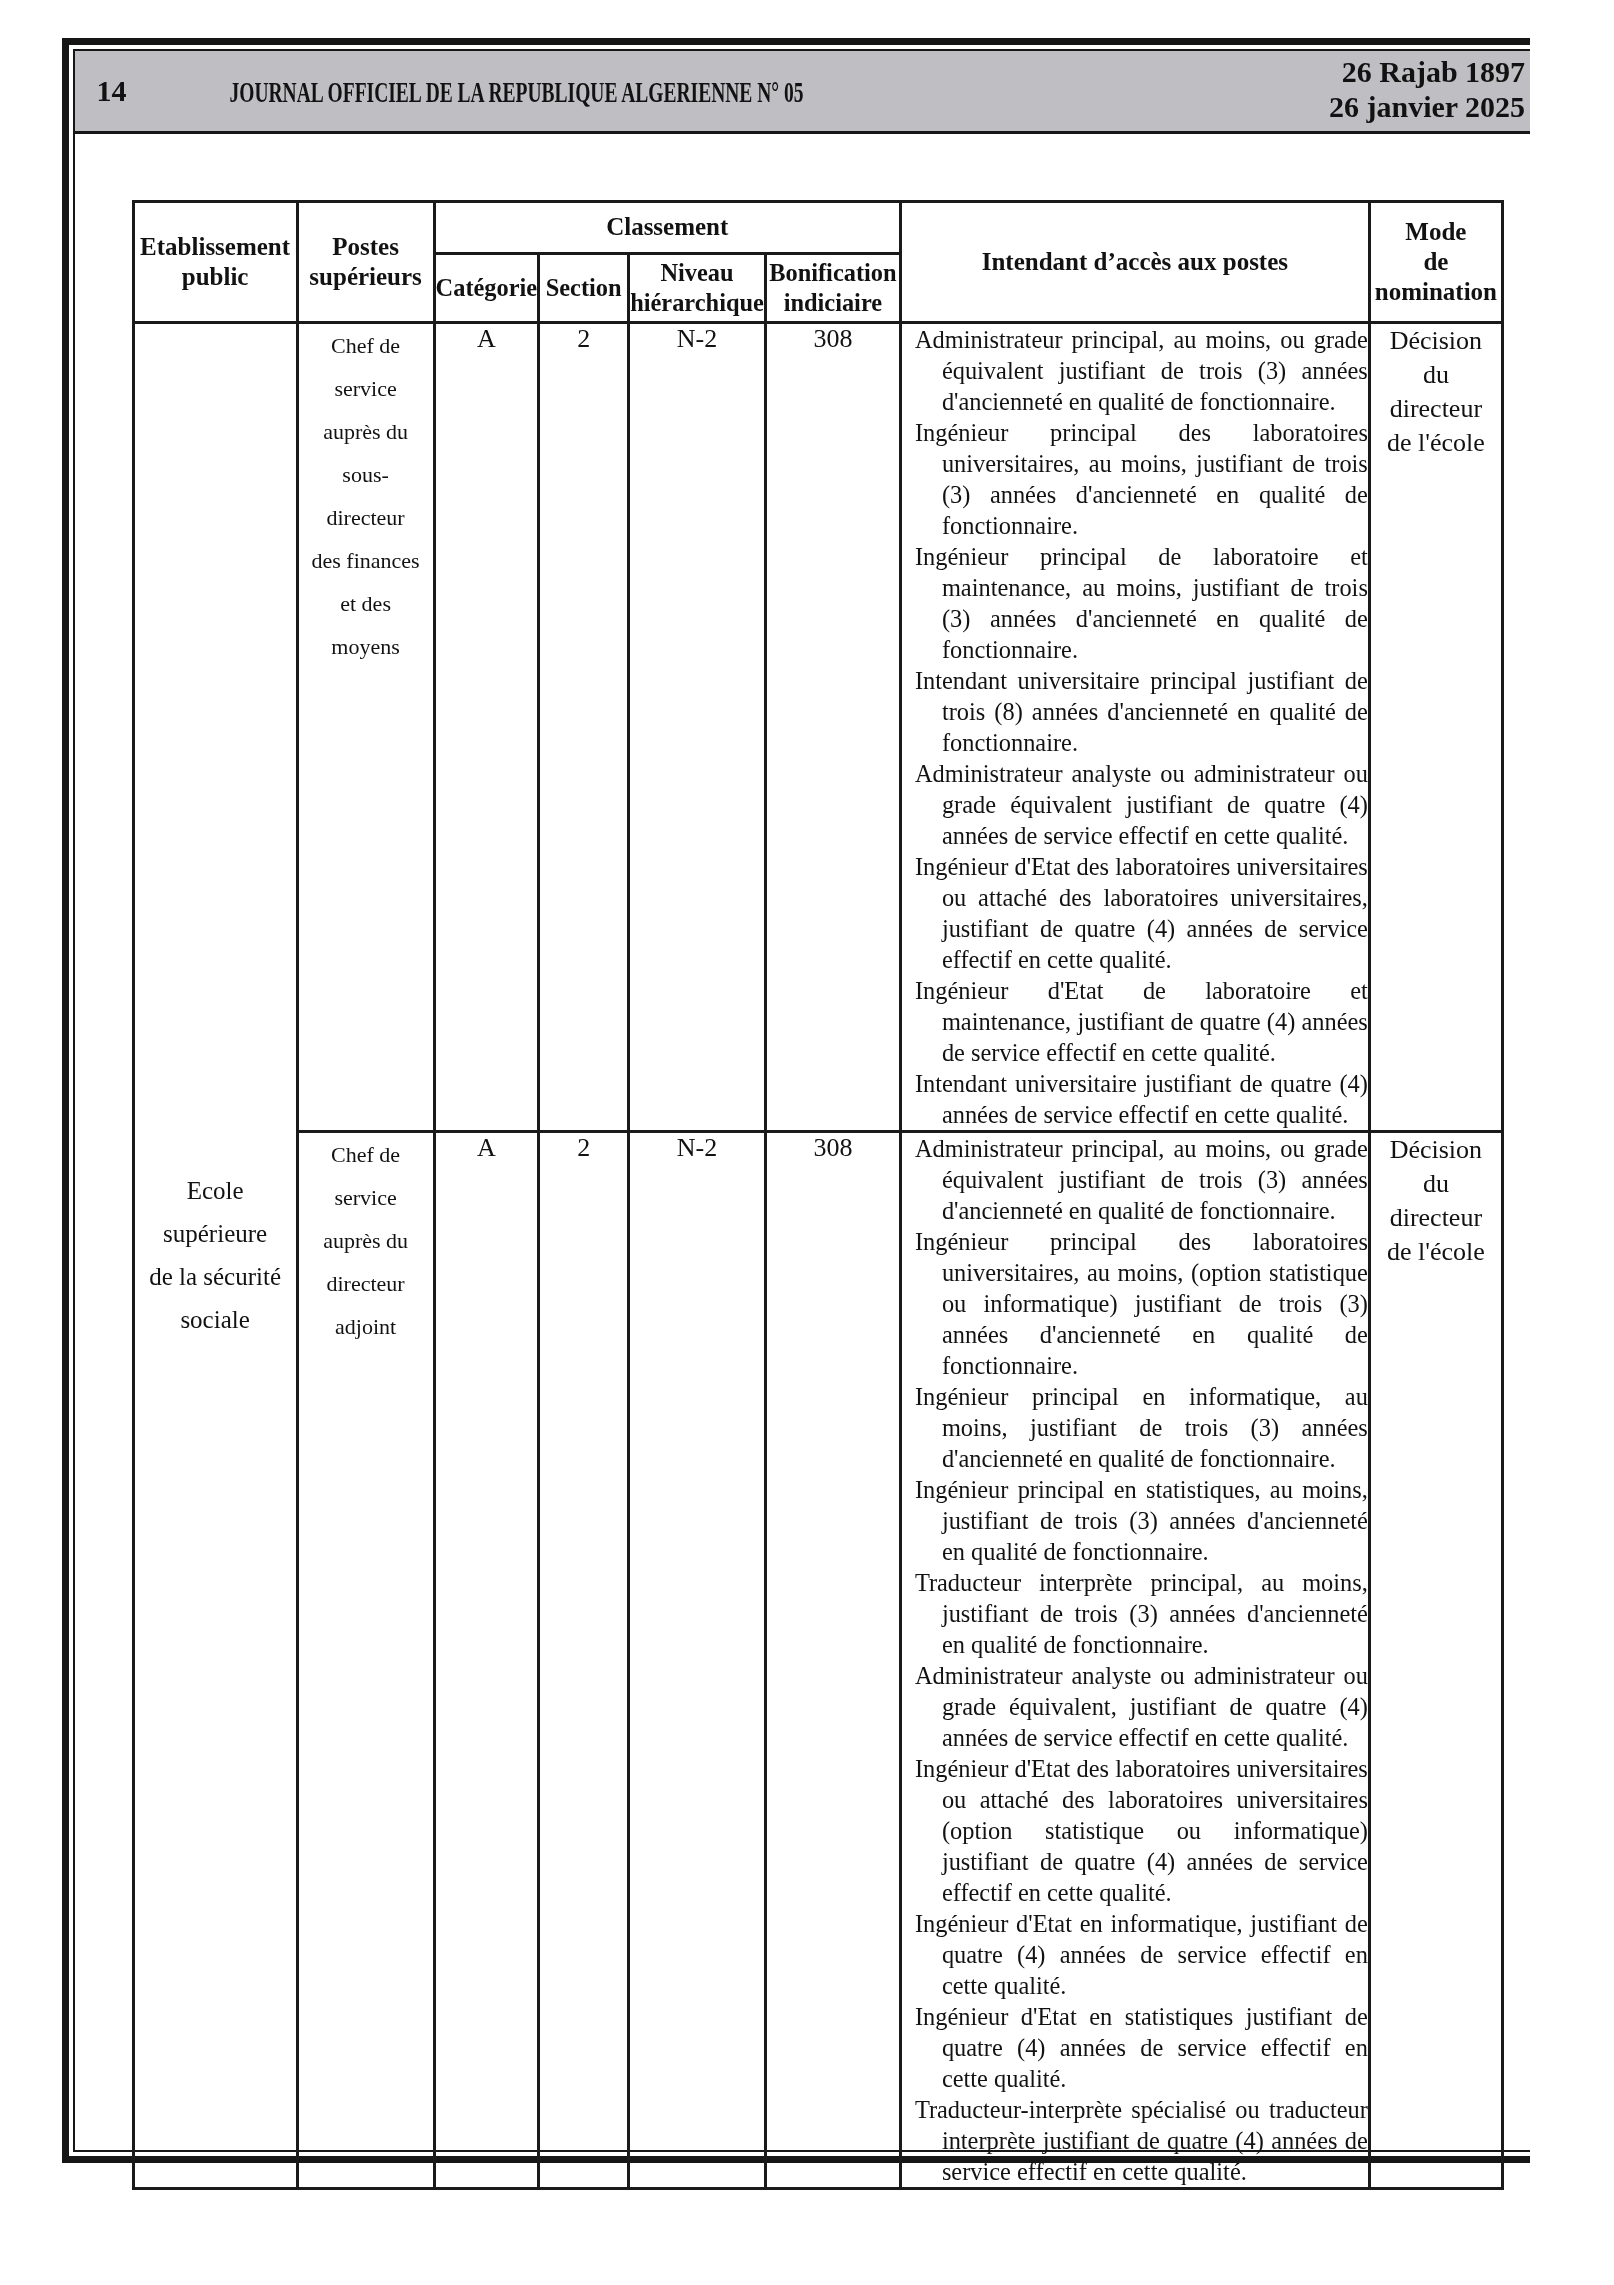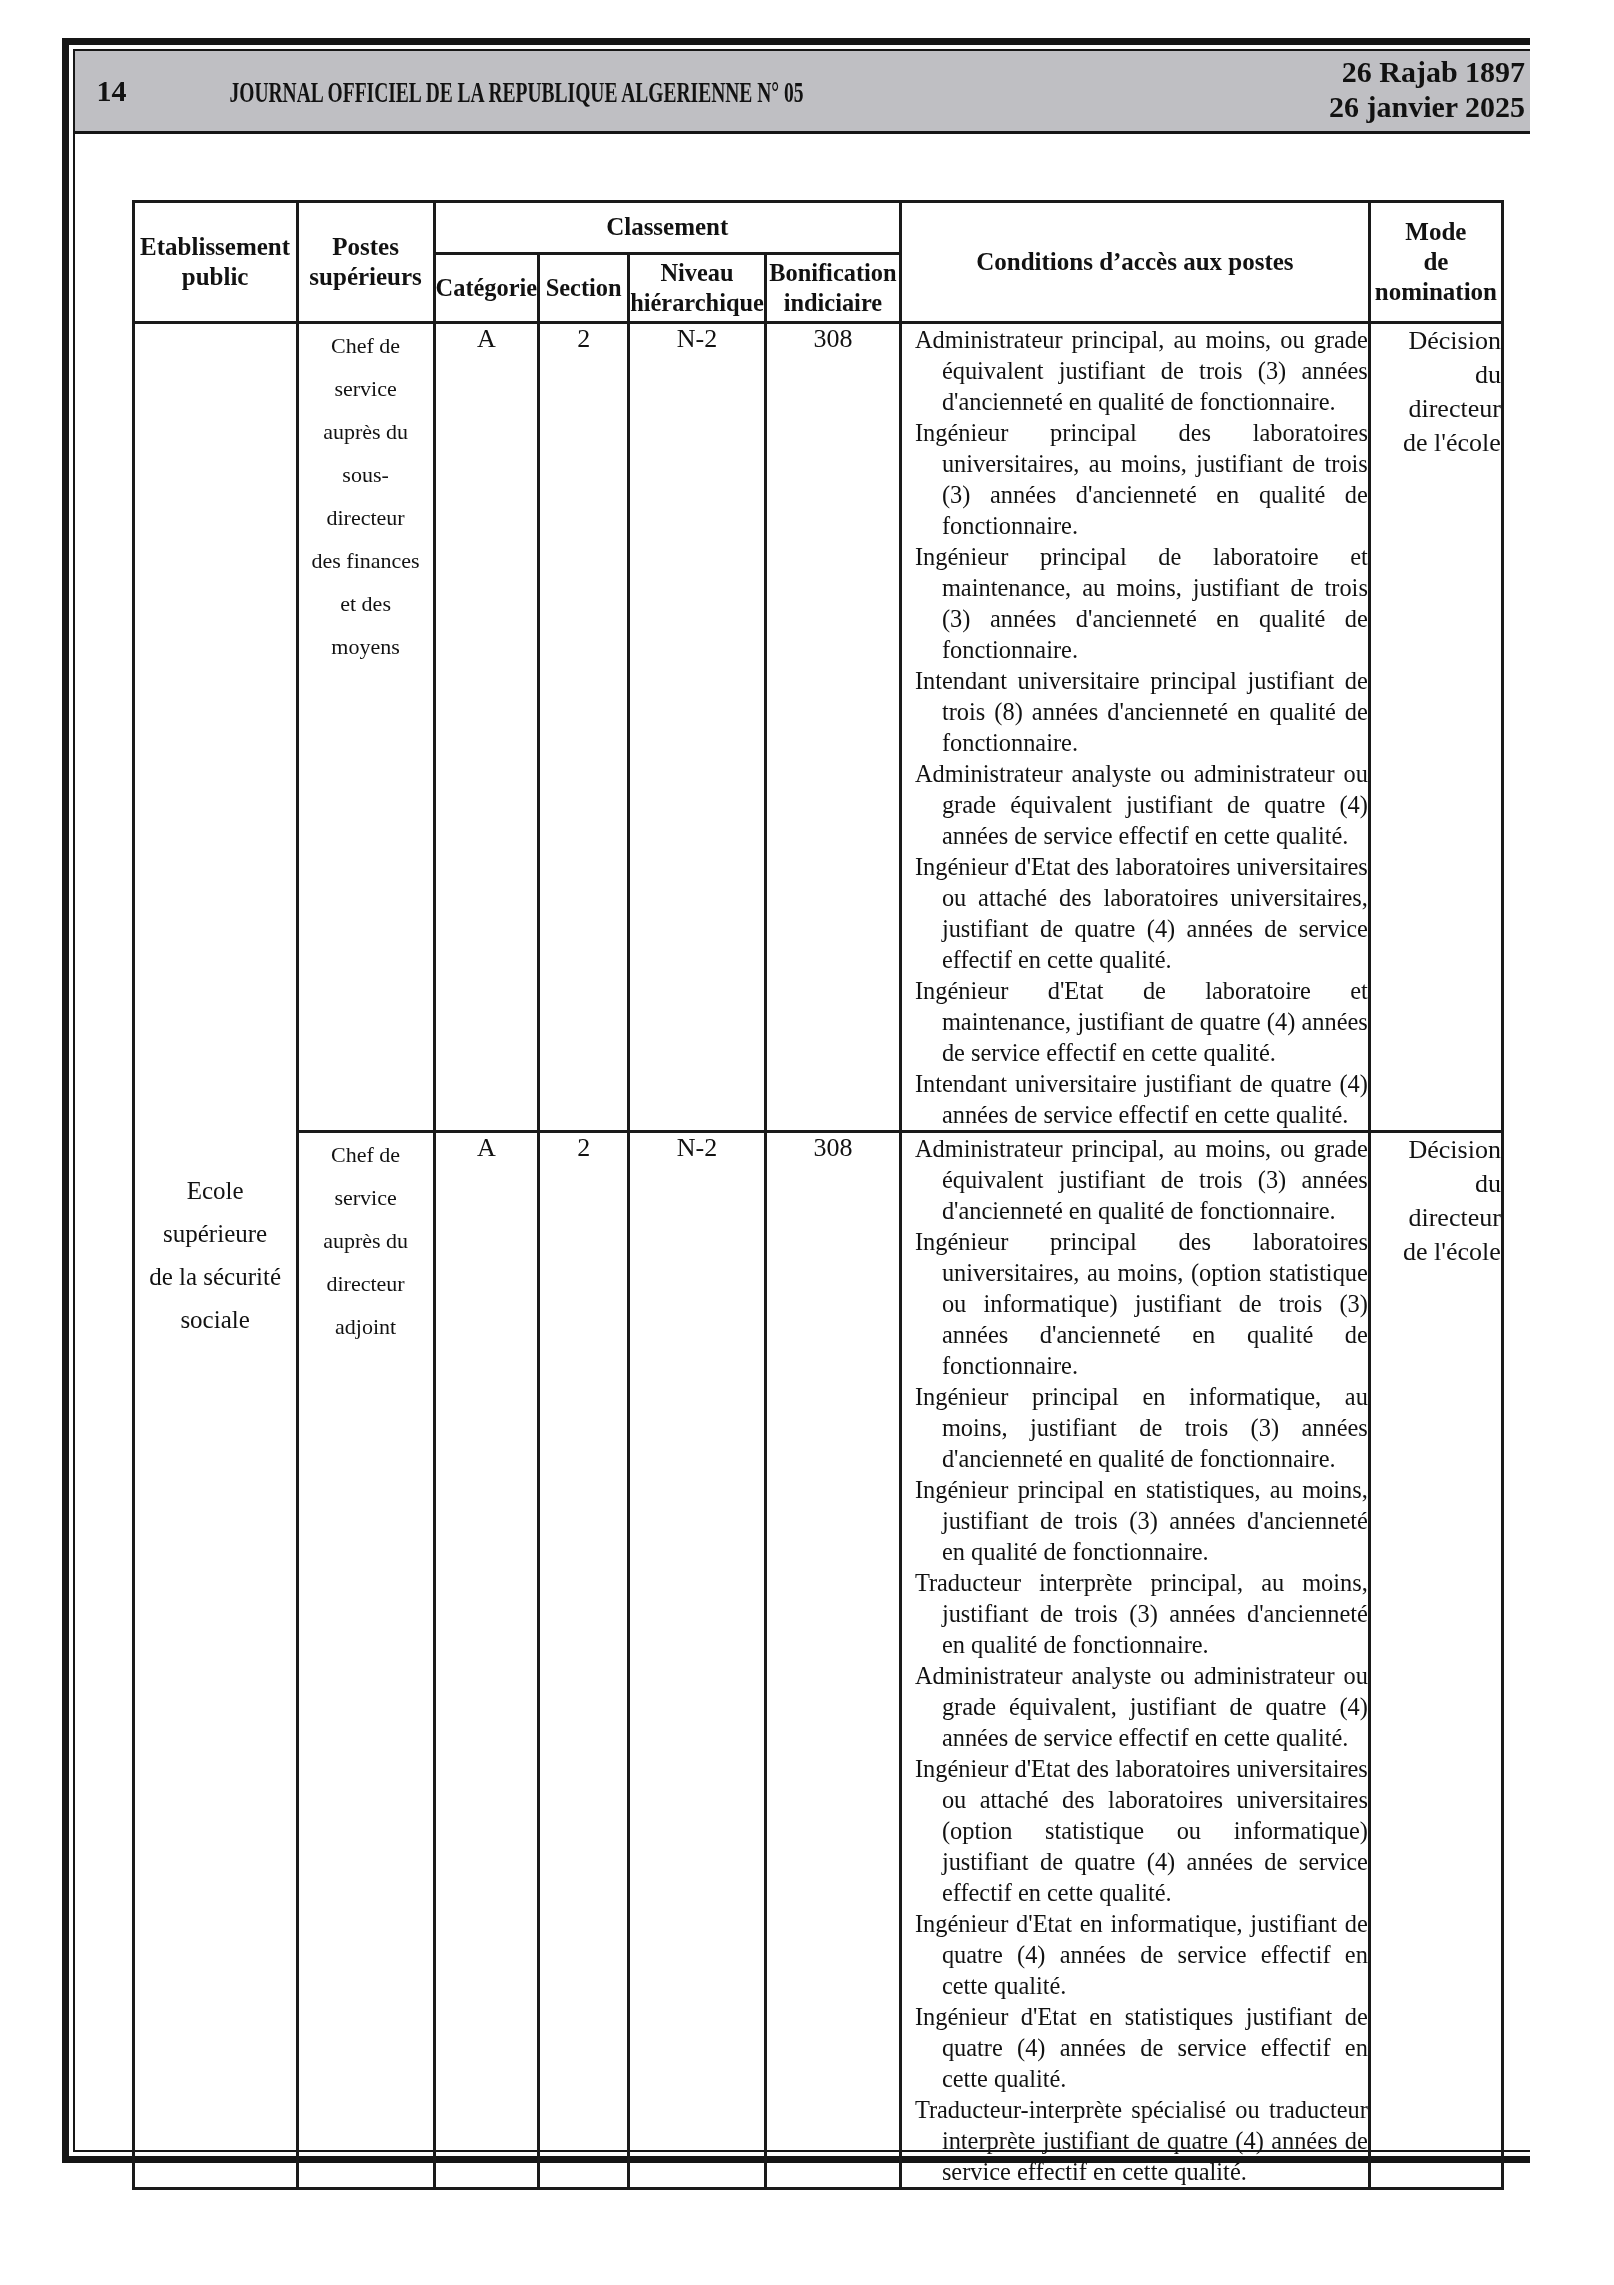--- a/index.html
+++ b/index.html
@@ -45,21 +45,21 @@
     vertical-align:middle; text-align:center;
     font-size:25px; line-height:43px;
   }
   td.poste { text-align:center; font-size:22px; line-height:43px; padding-top:7.2px; }
   td.classval { text-align:center; font-size:26px; padding-top:11px; }
   td.conds { padding:7.2px 9px 0 7.2px; }
   td.conds p.cond {
     margin:0; font-size:24.4px; line-height:31px; text-align:justify;
     padding-left:40px; text-indent:-27px;
   }
-  td.mode { text-align:right; font-size:26px; line-height:34px; padding-top:9px; }
+  td.mode { text-align:center; font-size:26px; line-height:34px; padding-top:9px; }
 </style>
 </head>
 <body>
 
 <div class="page">
   <div class="sheet">
     <div class="sheet-inner">
 
       <div class="band">
         <div class="page-num">14</div>
@@ -83,21 +83,21 @@
           <col style="width:469px">
             <col style="width:133px">
         </colgroup>
         <thead>
           <tr style="height:52px">
             <th rowspan="2" class="lines">Etablissement
 public</th>
             <th rowspan="2" class="lines">Postes
 supérieurs</th>
             <th colspan="4">Classement</th>
-            <th rowspan="2">Conditions d’accès aux postes</th>
+            <th rowspan="2">Intendant d’accès aux postes</th>
             <th rowspan="2" class="lines">Mode
 de
 nomination</th>
           </tr>
           <tr style="height:69px">
             <th class="sub">Catégorie</th>
             <th class="sub">Section</th>
             <th class="sub lines">Niveau
 hiérarchique</th>
             <th class="sub lines">Bonification

